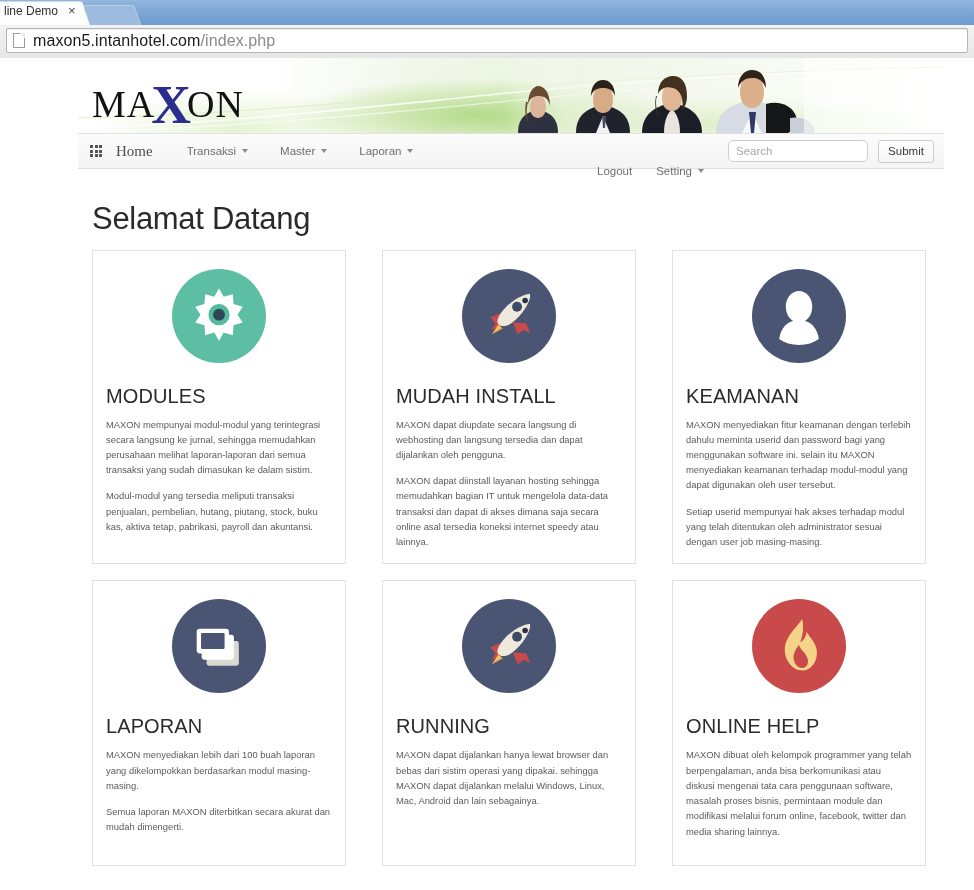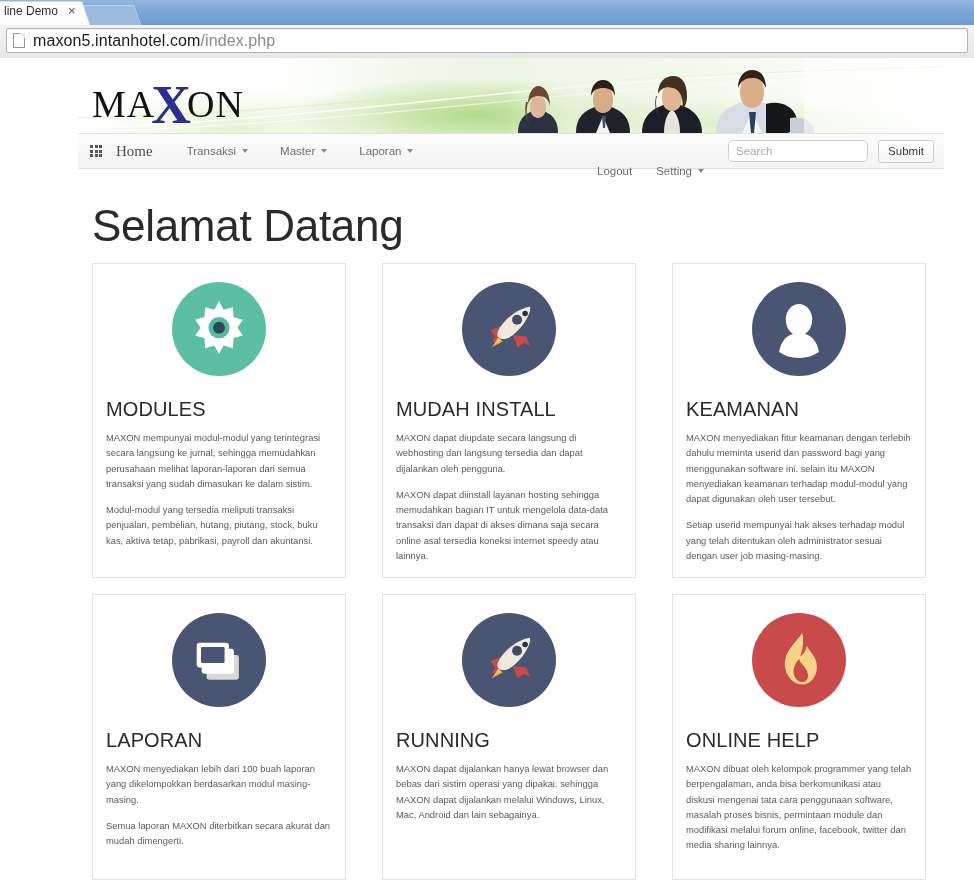--- a/index.html
+++ b/index.html
@@ -226,21 +226,21 @@
     font-size: 11.5px;
     color: #3a3a3a;
     font-family: "Liberation Sans", sans-serif;
     cursor: pointer;
     padding: 0 9px;
   }
 
   
   .content { padding: 0 18px 0 14px; }
   .hero-title {
-    font-size: 44px;
+    font-size: 31px;
     font-weight: 400;
     color: #2a2a2a;
     margin: 34px 0 14px 0;
     letter-spacing: -0.3px;
     line-height: 1.05;
   }
   .hero-sub {
     font-size: 13.5px;
     color: #333333;
     line-height: 1.55;

